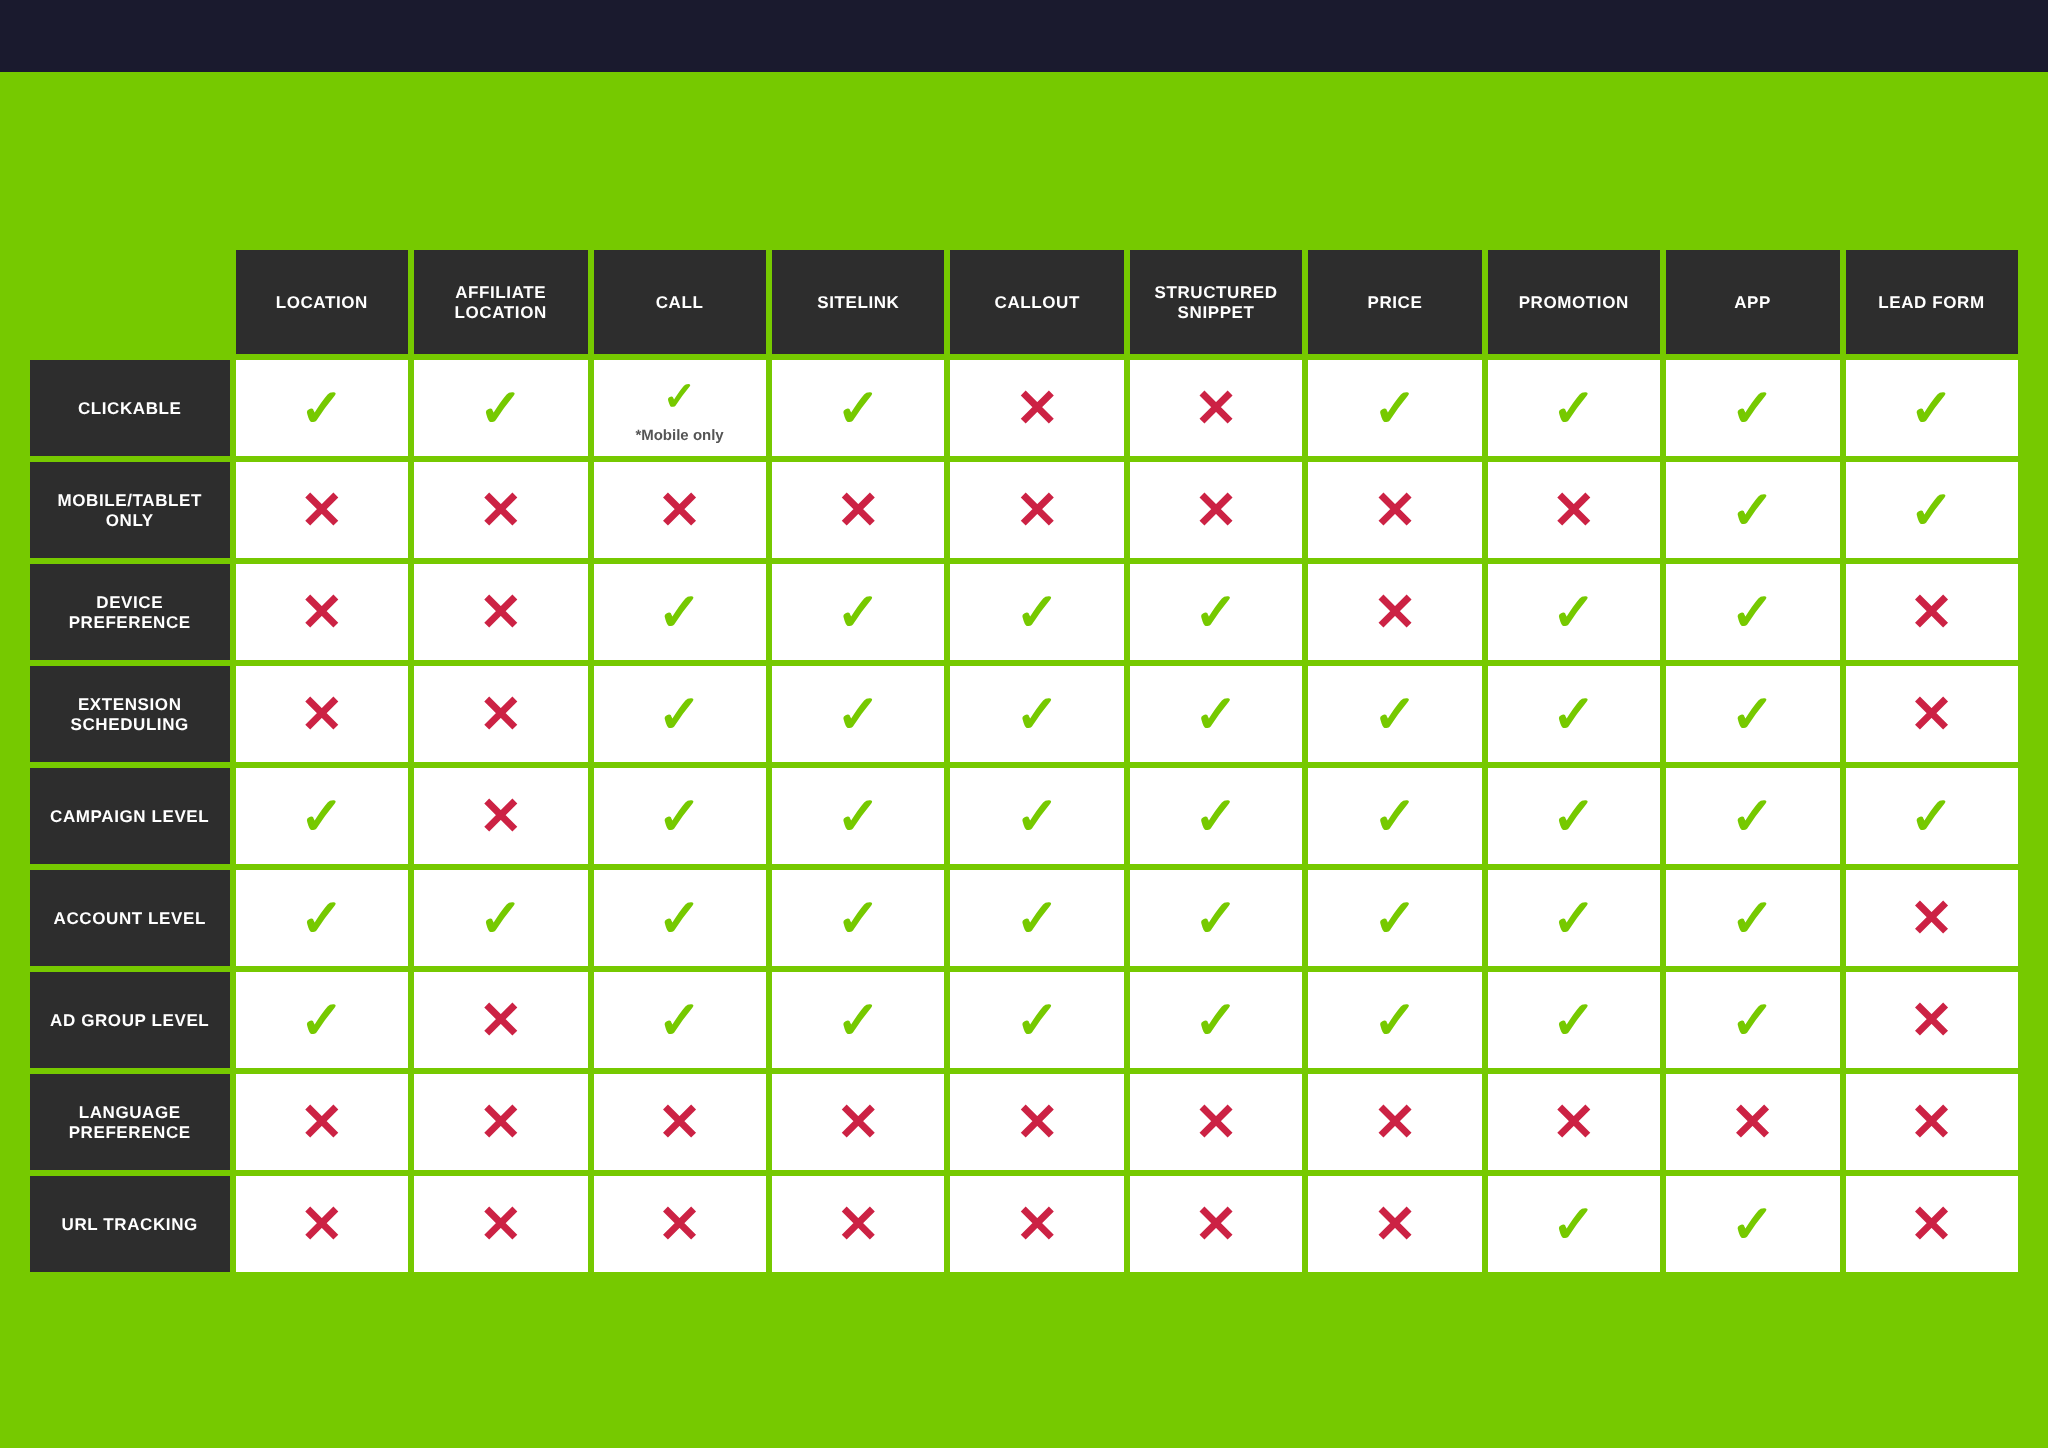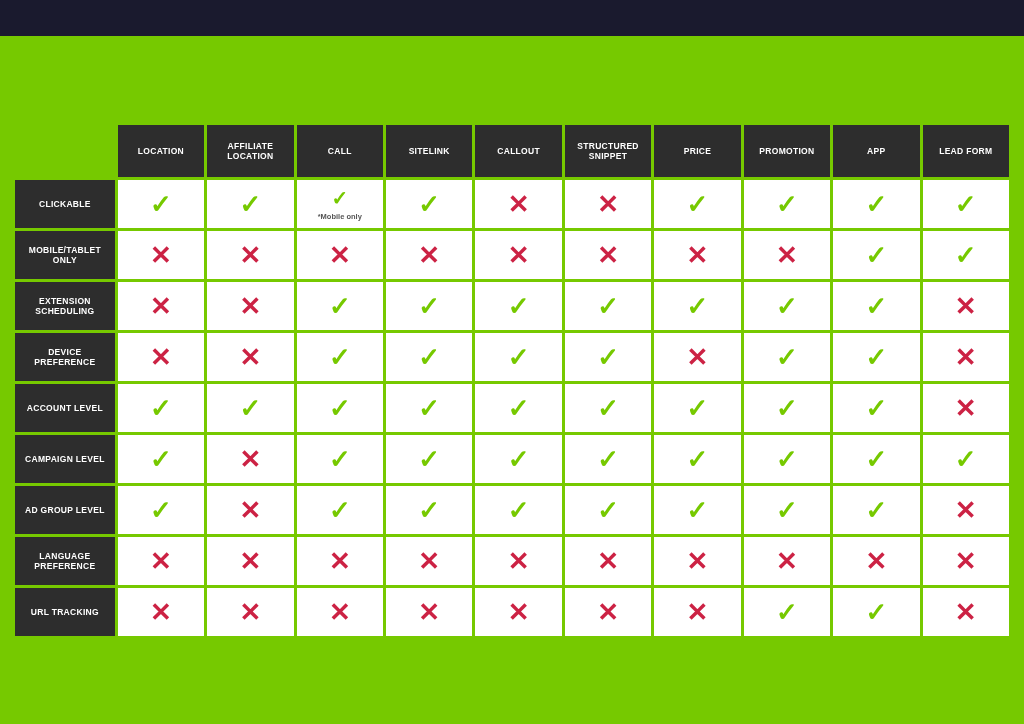--- a/index.html
+++ b/index.html
@@ -156,70 +156,70 @@
           <td class="cell"><span class="cross">✕</span></td>
           <td class="cell"><span class="cross">✕</span></td>
           <td class="cell"><span class="cross">✕</span></td>
           <td class="cell"><span class="cross">✕</span></td>
           <td class="cell"><span class="cross">✕</span></td>
           <td class="cell"><span class="cross">✕</span></td>
           <td class="cell"><span class="check">✓</span></td>
           <td class="cell"><span class="check">✓</span></td>
         </tr>
         <tr>
+          <th class="row-header">DEVICE PREFERENCE</th>
+          <td class="cell"><span class="cross">✕</span></td>
+          <td class="cell"><span class="cross">✕</span></td>
+          <td class="cell"><span class="check">✓</span></td>
+          <td class="cell"><span class="check">✓</span></td>
+          <td class="cell"><span class="check">✓</span></td>
+          <td class="cell"><span class="check">✓</span></td>
+          <td class="cell"><span class="cross">✕</span></td>
+          <td class="cell"><span class="check">✓</span></td>
+          <td class="cell"><span class="check">✓</span></td>
+          <td class="cell"><span class="cross">✕</span></td>
+        </tr>
+        <tr>
           <th class="row-header">EXTENSION SCHEDULING</th>
           <td class="cell"><span class="cross">✕</span></td>
           <td class="cell"><span class="cross">✕</span></td>
           <td class="cell"><span class="check">✓</span></td>
           <td class="cell"><span class="check">✓</span></td>
           <td class="cell"><span class="check">✓</span></td>
           <td class="cell"><span class="check">✓</span></td>
           <td class="cell"><span class="check">✓</span></td>
           <td class="cell"><span class="check">✓</span></td>
           <td class="cell"><span class="check">✓</span></td>
           <td class="cell"><span class="cross">✕</span></td>
         </tr>
         <tr>
-          <th class="row-header">DEVICE PREFERENCE</th>
-          <td class="cell"><span class="cross">✕</span></td>
-          <td class="cell"><span class="cross">✕</span></td>
-          <td class="cell"><span class="check">✓</span></td>
-          <td class="cell"><span class="check">✓</span></td>
-          <td class="cell"><span class="check">✓</span></td>
-          <td class="cell"><span class="check">✓</span></td>
-          <td class="cell"><span class="cross">✕</span></td>
-          <td class="cell"><span class="check">✓</span></td>
-          <td class="cell"><span class="check">✓</span></td>
-          <td class="cell"><span class="cross">✕</span></td>
+          <th class="row-header">CAMPAIGN LEVEL</th>
+          <td class="cell"><span class="check">✓</span></td>
+          <td class="cell"><span class="cross">✕</span></td>
+          <td class="cell"><span class="check">✓</span></td>
+          <td class="cell"><span class="check">✓</span></td>
+          <td class="cell"><span class="check">✓</span></td>
+          <td class="cell"><span class="check">✓</span></td>
+          <td class="cell"><span class="check">✓</span></td>
+          <td class="cell"><span class="check">✓</span></td>
+          <td class="cell"><span class="check">✓</span></td>
+          <td class="cell"><span class="check">✓</span></td>
         </tr>
         <tr>
           <th class="row-header">ACCOUNT LEVEL</th>
           <td class="cell"><span class="check">✓</span></td>
           <td class="cell"><span class="check">✓</span></td>
           <td class="cell"><span class="check">✓</span></td>
           <td class="cell"><span class="check">✓</span></td>
           <td class="cell"><span class="check">✓</span></td>
           <td class="cell"><span class="check">✓</span></td>
           <td class="cell"><span class="check">✓</span></td>
           <td class="cell"><span class="check">✓</span></td>
           <td class="cell"><span class="check">✓</span></td>
           <td class="cell"><span class="cross">✕</span></td>
-        </tr>
-        <tr>
-          <th class="row-header">CAMPAIGN LEVEL</th>
-          <td class="cell"><span class="check">✓</span></td>
-          <td class="cell"><span class="cross">✕</span></td>
-          <td class="cell"><span class="check">✓</span></td>
-          <td class="cell"><span class="check">✓</span></td>
-          <td class="cell"><span class="check">✓</span></td>
-          <td class="cell"><span class="check">✓</span></td>
-          <td class="cell"><span class="check">✓</span></td>
-          <td class="cell"><span class="check">✓</span></td>
-          <td class="cell"><span class="check">✓</span></td>
-          <td class="cell"><span class="check">✓</span></td>
         </tr>
         <tr>
           <th class="row-header">AD GROUP LEVEL</th>
           <td class="cell"><span class="check">✓</span></td>
           <td class="cell"><span class="cross">✕</span></td>
           <td class="cell"><span class="check">✓</span></td>
           <td class="cell"><span class="check">✓</span></td>
           <td class="cell"><span class="check">✓</span></td>
           <td class="cell"><span class="check">✓</span></td>
           <td class="cell"><span class="check">✓</span></td>

